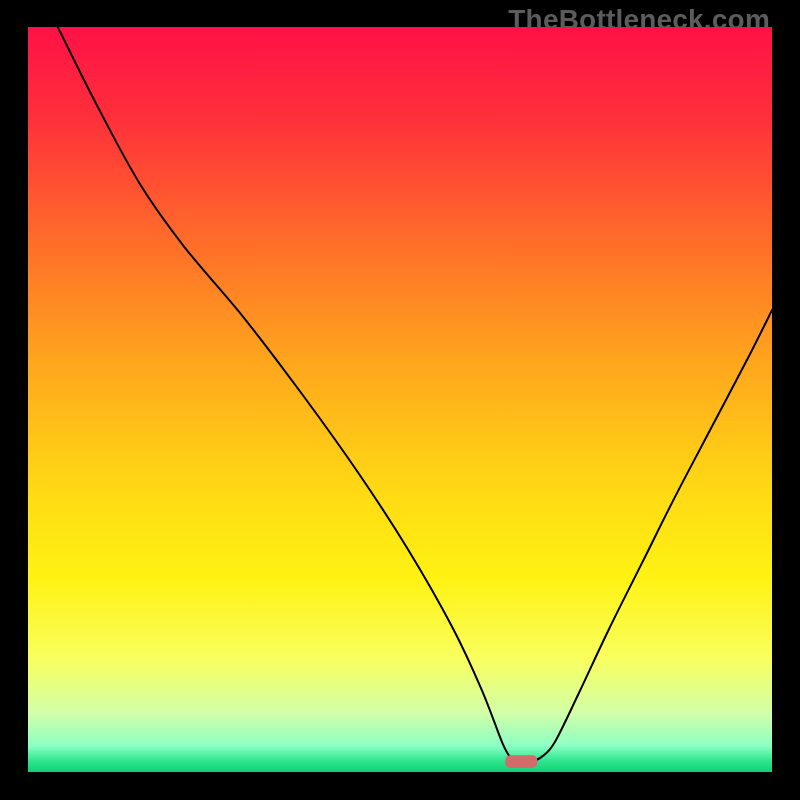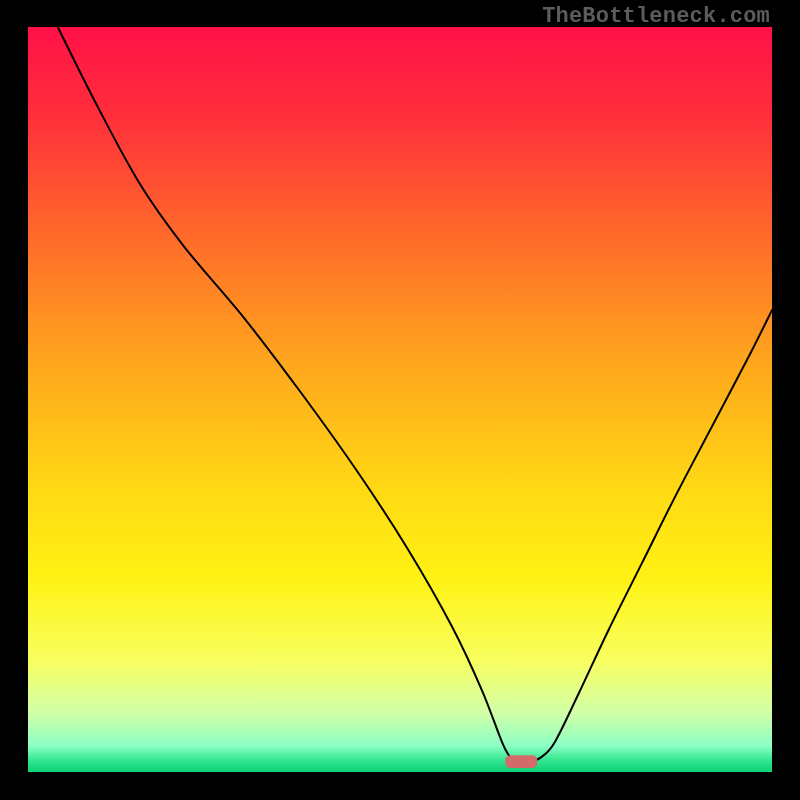--- a/index.html
+++ b/index.html
@@ -19,22 +19,22 @@
     position: absolute;
     left: 28px;
     top: 27px;
     width: 744px;
     height: 745px;
   }
   .watermark {
     position: absolute;
     top: 4px;
     right: 30px;
-    font-family: Liberation Mono, monospace;
-    font-size: 22px;
+    font-family: Liberation Sans, sans-serif;
+    font-size: 28px;
     font-weight: 600;
     color: #5c5c5c;
     letter-spacing: 0.2px;
   }
   svg {
     display: block;
   }
 </style>
 </head>
 <body>

